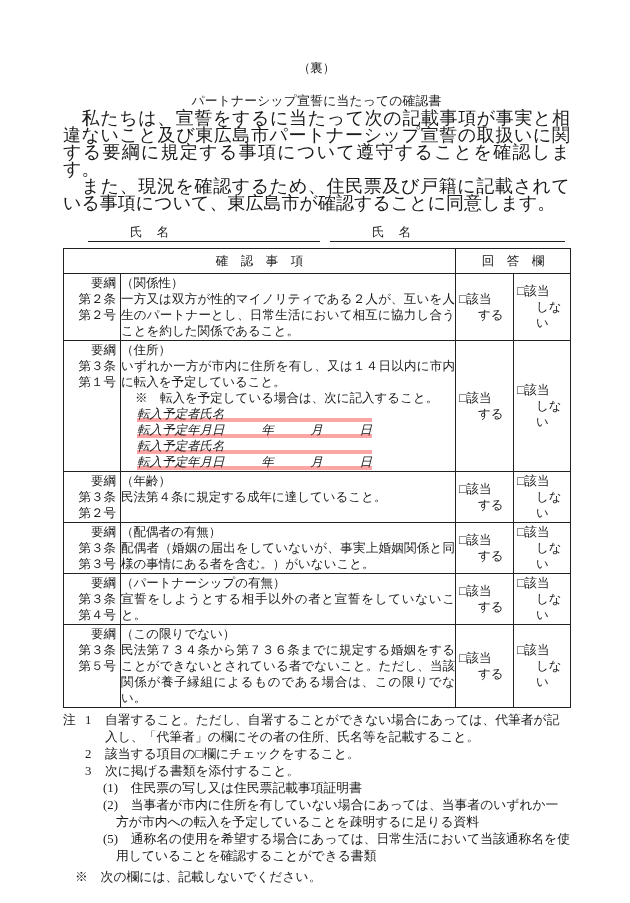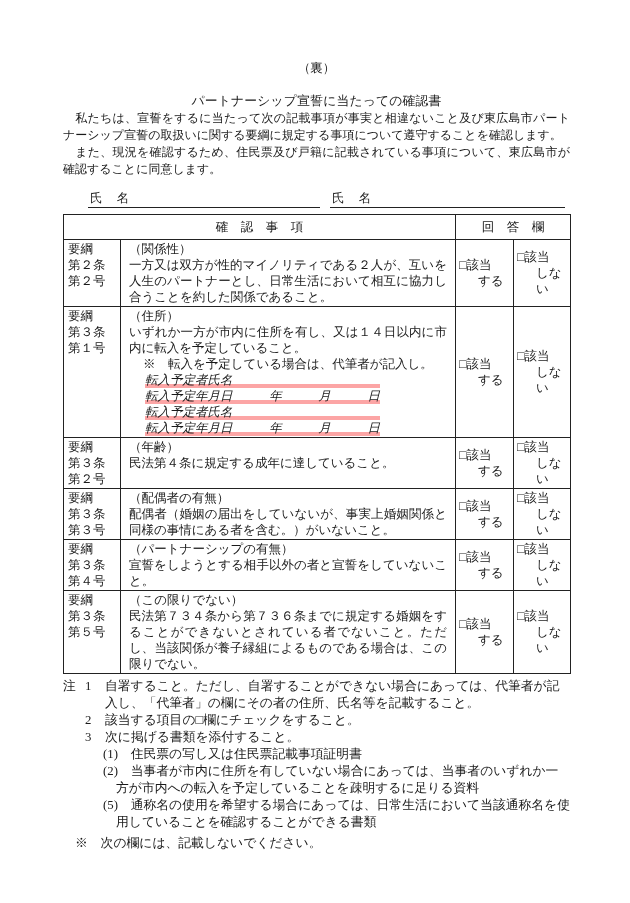--- a/index.html
+++ b/index.html
@@ -11,32 +11,32 @@
     color:#1a1a1a;
     font-family:"Liberation Serif","DejaVu Serif",serif;
     font-size:12.4px;
     line-height:17px;
     padding:60px 60px 0 63px;
     overflow:hidden;
   }
   .center { text-align:center; }
   .side-label { margin-bottom:16px; }
   .doc-title { font-size:12.8px; letter-spacing:0.2px; }
-  .intro p { font-size:12px; text-align:justify; }
+  .intro p { font-size:18px; text-align:justify; }
   
   .name-row { display:flex; margin-top:12px; height:18px; }
   .name-field { border-bottom:1px solid #222; width:232px; margin-left:25px; padding-left:2px; }
   .name-field.nf2 { width:235px; margin-left:10px; }
-  .name-label { letter-spacing:1px; }
+  .name-label { letter-spacing:1px;margin-left:40px; }
   
   table.main { border-collapse:collapse; table-layout:fixed; width:507px; margin-top:6px; }
   table.main th, table.main td { border:1px solid #222; font-weight:normal; font-size:12.5px; }
   table.main th { height:25px; line-height:16px; text-align:center; }
-  .ref-cell { vertical-align:top; padding:1px 4px; line-height:16px; text-align:left; }
-  .item-cell { vertical-align:top; padding:1px 8px; line-height:16px; text-align:left; }
+  .ref-cell { vertical-align:top; padding:1px 4px; line-height:16px; text-align:right; }
+  .item-cell { vertical-align:top; padding:1px 0; line-height:16px; text-align:left; }
   .item-body { text-align:justify; }
   .ans-cell { vertical-align:middle; padding:0 0 0 3px; line-height:16px; text-align:left; }
   .ans-l2 { padding-left:19px; }
   .transfer-note { margin-left:14px; }
   .u-field { width:235px; margin-left:16px; border-bottom:4px solid #fca5a5; height:16px;font-style:italic; }
   .u-field.flexed { display:flex; justify-content:space-between; }
   tr.h-r0 { height:65px; } tr.h-r1 { height:117px; } tr.h-r2 { height:46px; }
   tr.h-r3 { height:46px; } tr.h-r4 { height:44px; } tr.h-r5 { height:75px; }
   
   .notes { margin-top:4px; font-size:12.8px; line-height:17px; }
@@ -108,21 +108,21 @@
 
     <tr class="h-r1">
       <td class="ref-cell">
         <div>要綱</div>
         <div>第３条</div>
         <div>第１号</div>
       </td>
       <td class="item-cell">
         <div class="item-heading">（住所）</div>
         <div class="item-body">いずれか一方が市内に住所を有し、又は１４日以内に市内に転入を予定していること。</div>
-        <div class="transfer-note">※　転入を予定している場合は、代筆者が記入し。</div>
+        <div class="transfer-note">※　転入を予定している場合は、次に記入すること。</div>
         <div class="u-field">
           <span>転入予定者氏名</span>
         </div>
         <div class="u-field flexed">
           <span>転入予定年月日</span>
           <span>年</span>
           <span>月</span>
           <span>日</span>
         </div>
         <div class="u-field">

